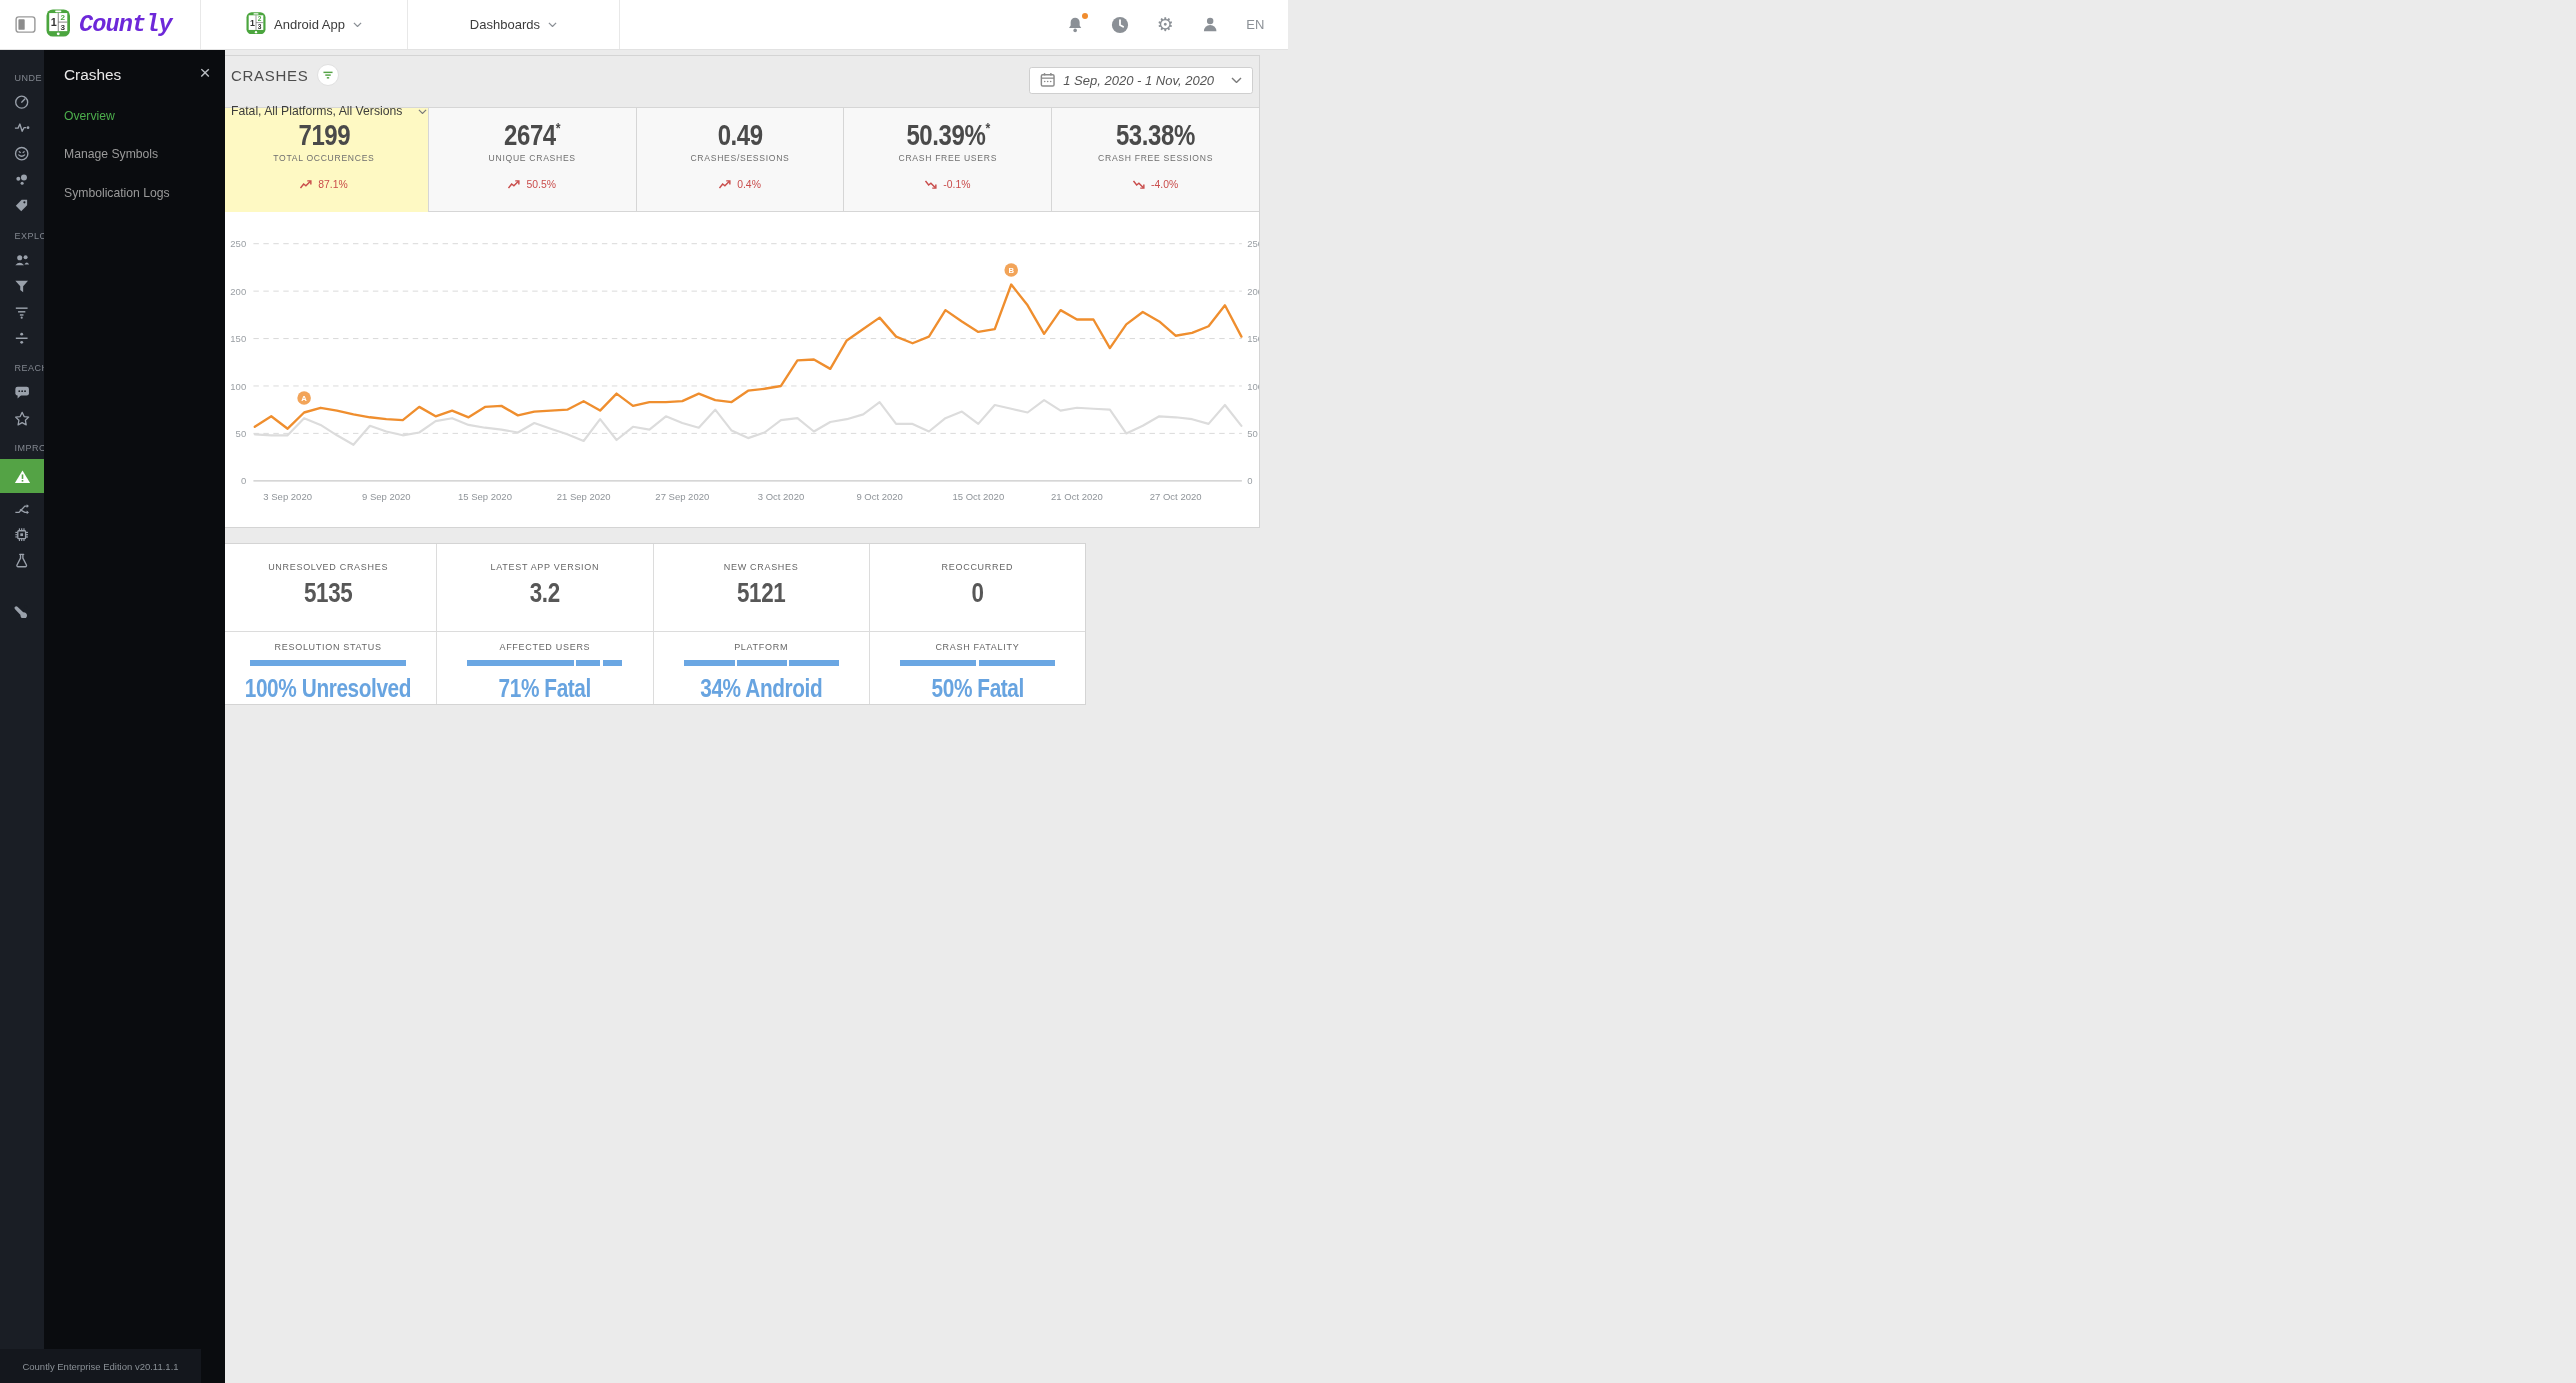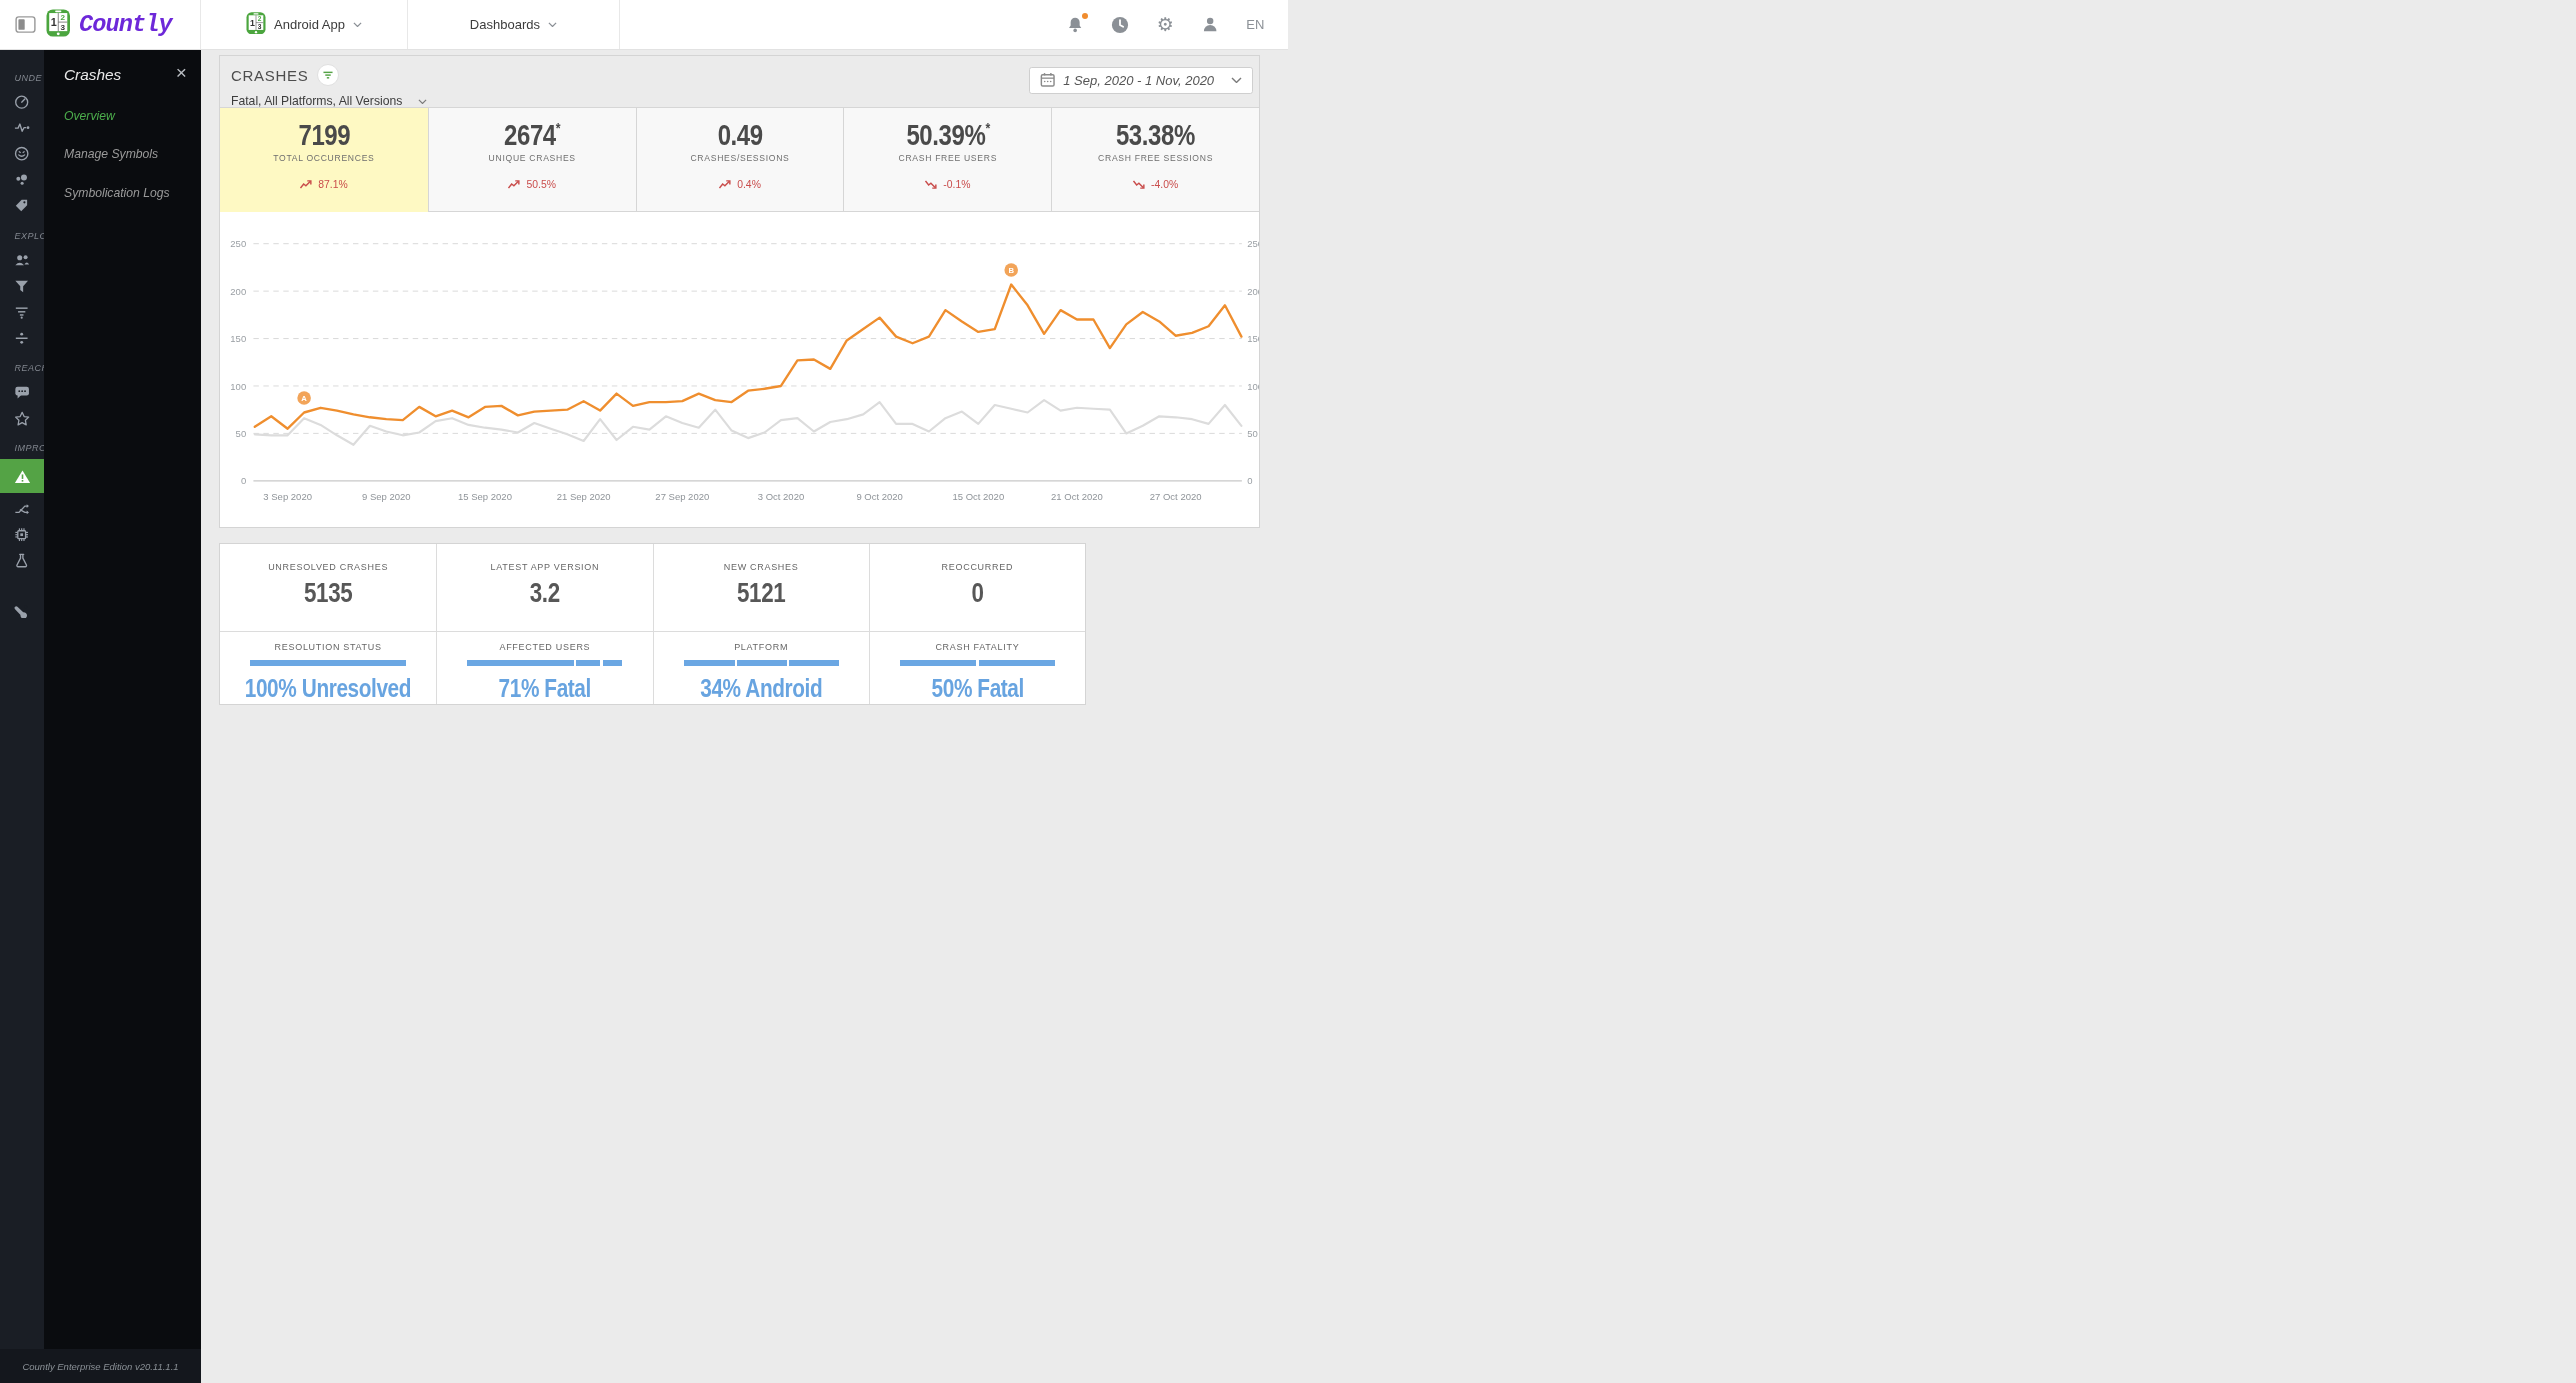--- a/index.html
+++ b/index.html
@@ -18,21 +18,21 @@
   .hblock.finance { width:207px; } .hblock.dash { width:212px; }
   .hblock-label { font-size:13px; color:#3c3c3c; }
   .top-right { margin-left:auto; display:flex; align-items:center; gap:27px; padding-right:23.6px; }
   .tr-icon { position:relative; width:18px; height:18px; display:flex; align-items:center;
              justify-content:center; cursor:pointer; }
   .bell-dot { position:absolute; top:-2.7px; right:-3.6px; width:6.3px; height:6.3px; border-radius:50%; }
   .lang { font-size:13px; color:#8b9096; cursor:pointer; }
   .gear-glyph { font-family:"DejaVu Sans",sans-serif; font-size:19px; color:#8b9096; line-height:1; }
 
   
-  .sidebar { position:absolute; top:50px; left:0; bottom:0; width:201px; display:flex; z-index:4;font-style:italic; }
+  .sidebar { position:absolute; top:50px; left:0; bottom:0; width:225px; display:flex; z-index:4; }
   .rail { width:44px; background:#1a1e25; overflow:hidden; padding-top:11px; }
   .rail-sec { color:#82878f; font-size:9px; letter-spacing:0.5px; padding-left:14.5px;
               margin:11.8px 0 6.3px; white-space:nowrap; overflow:hidden; width:44px; }
   .ric { width:44px; height:26px; display:flex; align-items:center; justify-content:center;
          cursor:pointer; }
   .ric.active { height:34px; margin:2.7px 0; }
   .ric svg { display:block; }
   .flyout { flex:1; background:#0a0c0f; position:relative; padding:16.3px 0 0 20px; }
   .flyout-title { color:#e9e9e9; font-size:15.4px; font-weight:normal; }
   .close-x { position:absolute; top:12.7px; right:14.5px; font-size:19px; color:#b9bdc2;
@@ -45,21 +45,21 @@
   
   .main { position:absolute; left:201px; top:50px; right:0; bottom:0; overflow:hidden; }
   .panel { position:absolute; left:18px; top:4.5px; width:1041px; background:#fff;
            border:0.9px solid #d4d4d4; }
   .panel-header { height:51px; background:#ebebeb; position:relative; padding:8.2px 0 0 11px; }
   .ph-titlerow { display:flex; align-items:center; gap:8.2px; }
   .ph-title { font-size:15px; color:#4d4d4d; letter-spacing:0.7px; }
   .filter-chip { width:22.7px; height:22.7px; border-radius:50%; background:#fff;
                  border:0.9px solid #e0e0e0; display:flex; align-items:center; justify-content:center;
                  cursor:pointer; }
-  .ph-subrow { margin-top:8px; display:flex; align-items:center; gap:16px; cursor:pointer; }
+  .ph-subrow { margin-top:18px; display:flex; align-items:center; gap:16px; cursor:pointer; }
   .ph-subtitle { font-size:12.2px; color:#3d3d3d; }
   .datepicker { position:absolute; top:11px; right:6.3px; width:224px; height:27px; background:#fff;
                 border:0.9px solid #cfcfcf; border-radius:2.7px; display:flex; align-items:center;
                 gap:8.2px; padding:0 10px; cursor:pointer; }
   .dp-text { font-size:13px; color:#555; white-space:nowrap;font-style:italic; }
   .dp-chev { margin-left:auto; }
 
   .stats { display:flex; border-top:0.9px solid #d6d6d6; }
   .stat-cell { width:20%; height:104px; background:#f8f8f8; border-left:0.9px solid #d6d6d6;
                border-bottom:0.9px solid #d6d6d6; text-align:center; padding-top:10px; cursor:pointer; }

